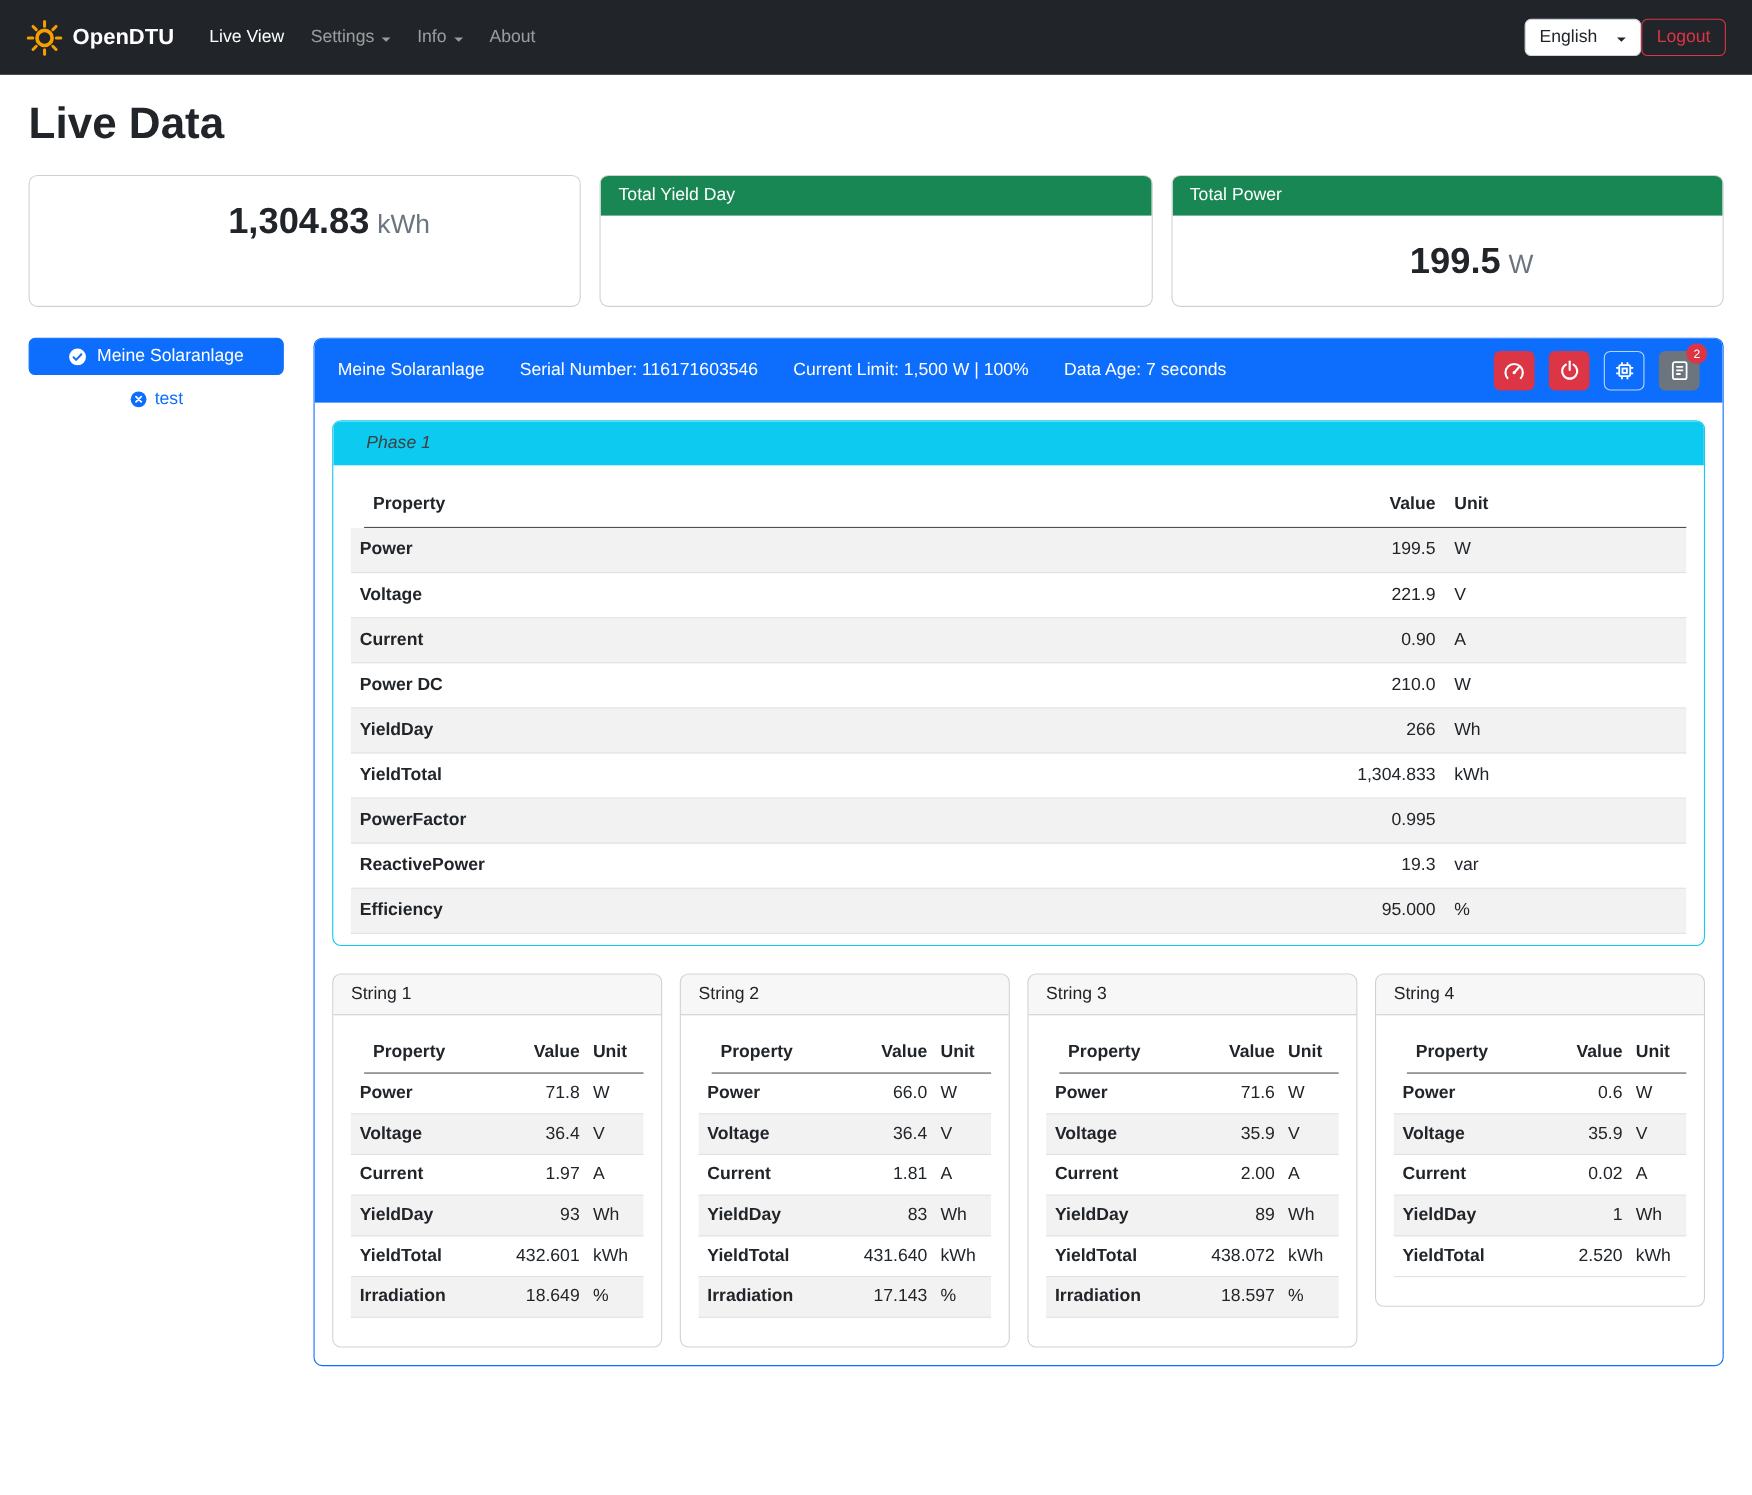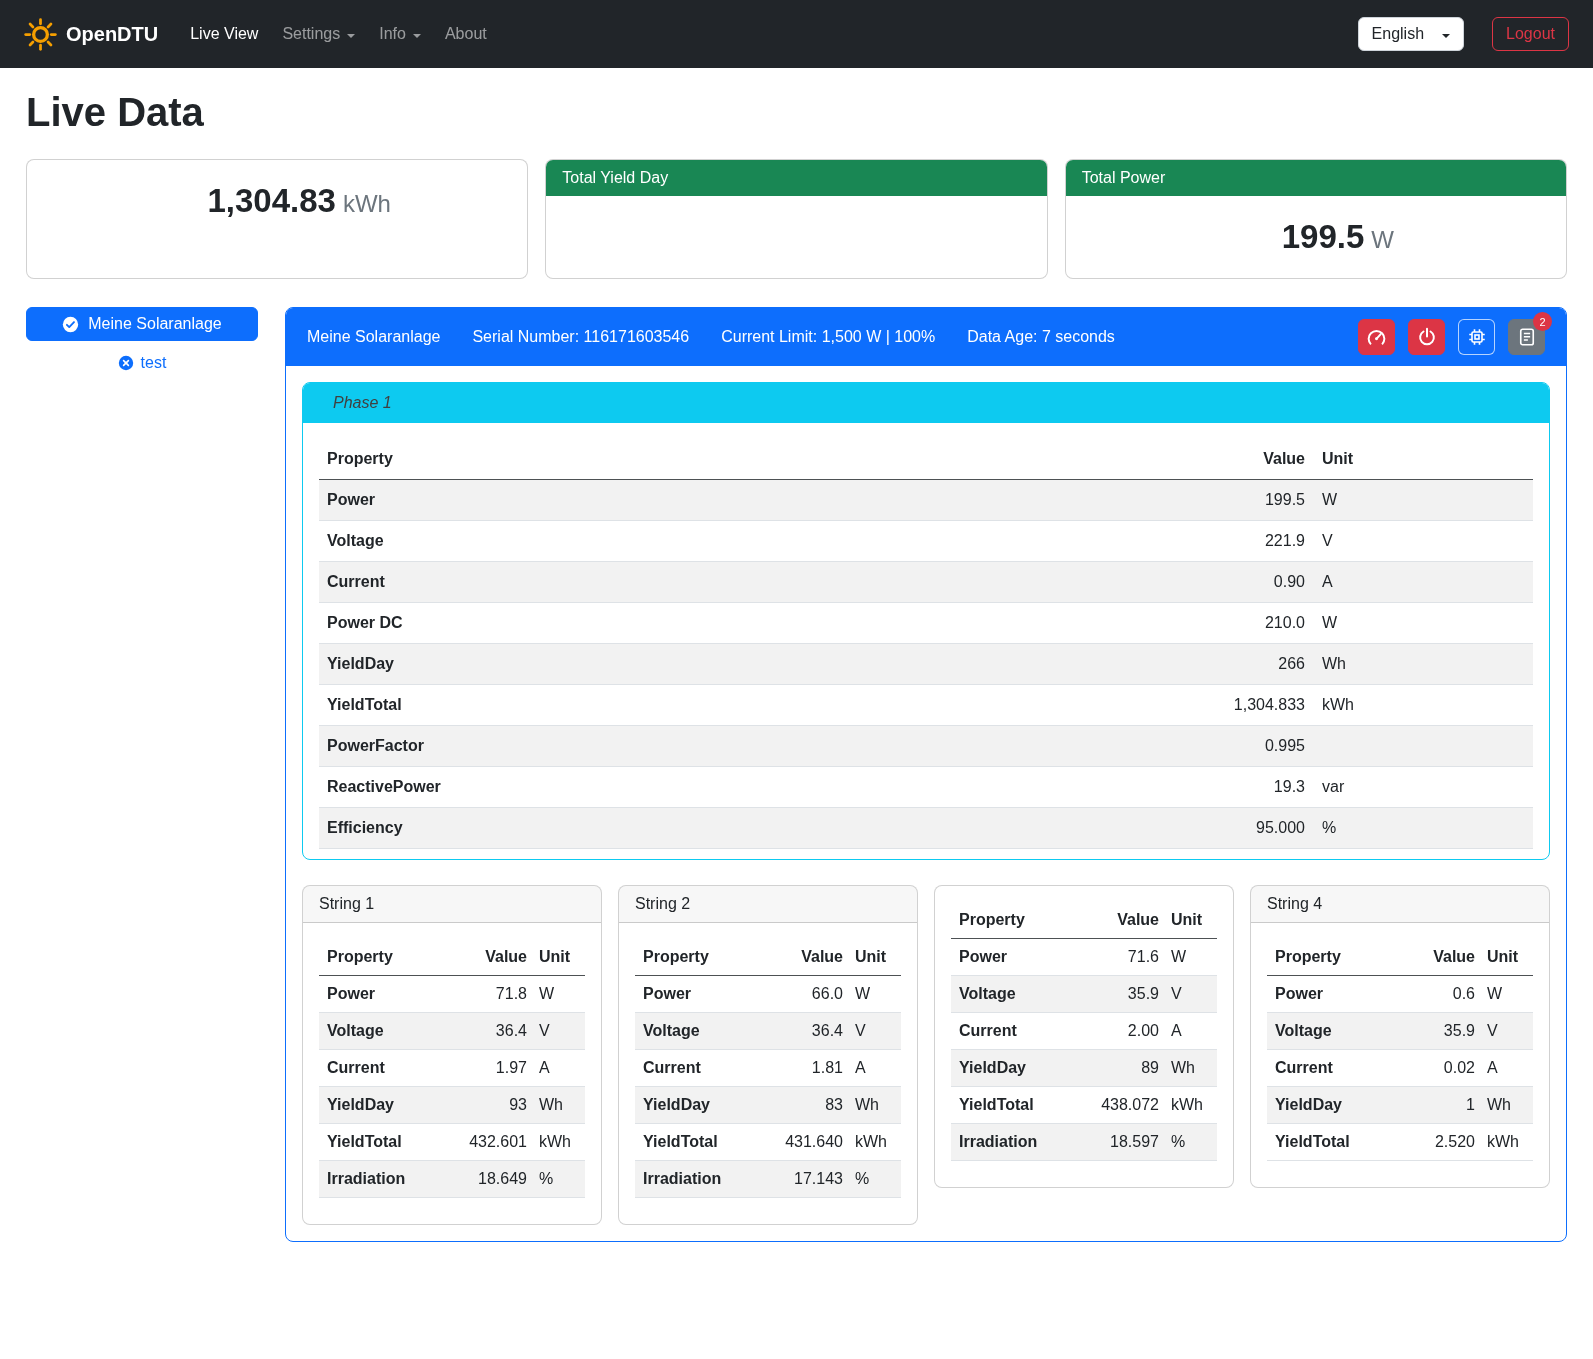--- a/index.html
+++ b/index.html
@@ -26,21 +26,21 @@
     cursor:pointer; text-decoration:none;
   }
   .nav-link.active { color:#fff; }
   .caret {
     display:inline-block; width:0; height:0;
     border-top:4px solid currentColor;
     border-left:4px solid transparent;
     border-right:4px solid transparent;
     margin-top:3px;
   }
-  .nav-right { margin-left:auto; display:flex; align-items:center; gap:28px; }
+  .nav-right { margin-left:auto; display:flex; align-items:center; }
   .lang-select {
     background:#fff; color:#212529; border:1px solid #ced4da; border-radius:6px;
     padding:7px 13px; display:flex; align-items:center; gap:18px; cursor:pointer;
   }
   .logout-btn {
     background:transparent; border:1px solid #dc3545; color:#dc3545;
     border-radius:6px; padding:7px 13px; font-size:16px; cursor:pointer;
     font-family:inherit;
   }
   
@@ -81,21 +81,21 @@
     width:19px; height:19px; border-radius:50%; font-size:11px;
     display:flex; align-items:center; justify-content:center;
   }
   .panel-body { padding:16px; }
   
   .phase-card { border:1px solid #0dcaf0; border-radius:8px; overflow:hidden; margin-bottom:25px; background:#fff; }
   .phase-header { background:#0dcaf0; color:#404040; padding:11px 30px;font-style:italic; }
   .phase-body { padding:16px 16px 10px; }
   
   .thead-row, .trow { display:flex; align-items:center; border-bottom:1px solid #dee2e6; padding:11px 8px; }
-  .thead-row { font-weight:700; border-bottom:1px solid #4d5154; }
+  .thead-row { font-weight:700; border-bottom:1px solid #4d5154;margin-left:12px; }
   .tprop { flex:1; font-weight:700; }
   .tval  { width:120px; text-align:right; }
   .tunit { width:220px; padding-left:17px; }
   .stripe-odd  .trow:nth-child(odd)  { background:rgba(0,0,0,.05); }
   .stripe-even .trow:nth-child(even) { background:rgba(0,0,0,.05); }
   
   .strings-row { display:grid; grid-template-columns:repeat(4,1fr); gap:16px; align-items:start; }
   .str-card { border:1px solid rgba(0,0,0,.18); border-radius:8px; background:#fff; overflow:hidden; }
   .str-header { background:rgba(0,0,0,.03); border-bottom:1px solid rgba(0,0,0,.18); padding:9px 16px; }
   .str-body { padding:16px 16px 26px; }
@@ -382,20 +382,21 @@
                   <div class="trow">
                     <span class="tprop">Irradiation</span>
                     <span class="tval">17.143</span>
                     <span class="tunit">%</span>
                   </div>
                 </div>
             </div>
           </div>
 
           <div class="str-card">
+            <div class="str-header">String 3</div>
             <div class="str-body">
               <div class="thead-row">
                 <span class="tprop">Property</span>
                 <span class="tval">Value</span>
                 <span class="tunit">Unit</span>
               </div>
               <div class="stripe-even">
                   <div class="trow">
                     <span class="tprop">Power</span>
                     <span class="tval">71.6</span>

